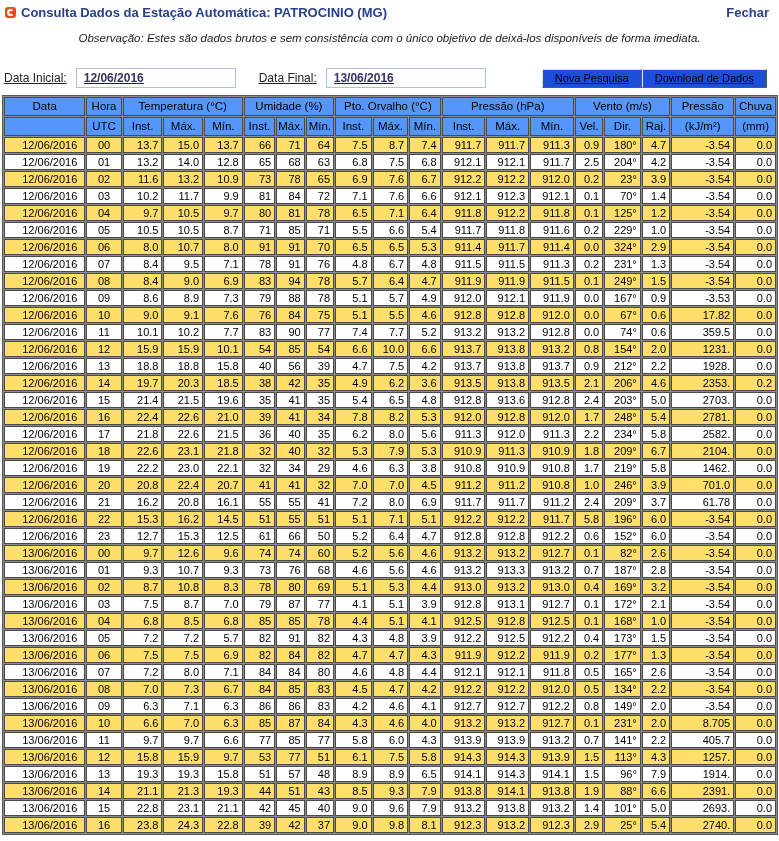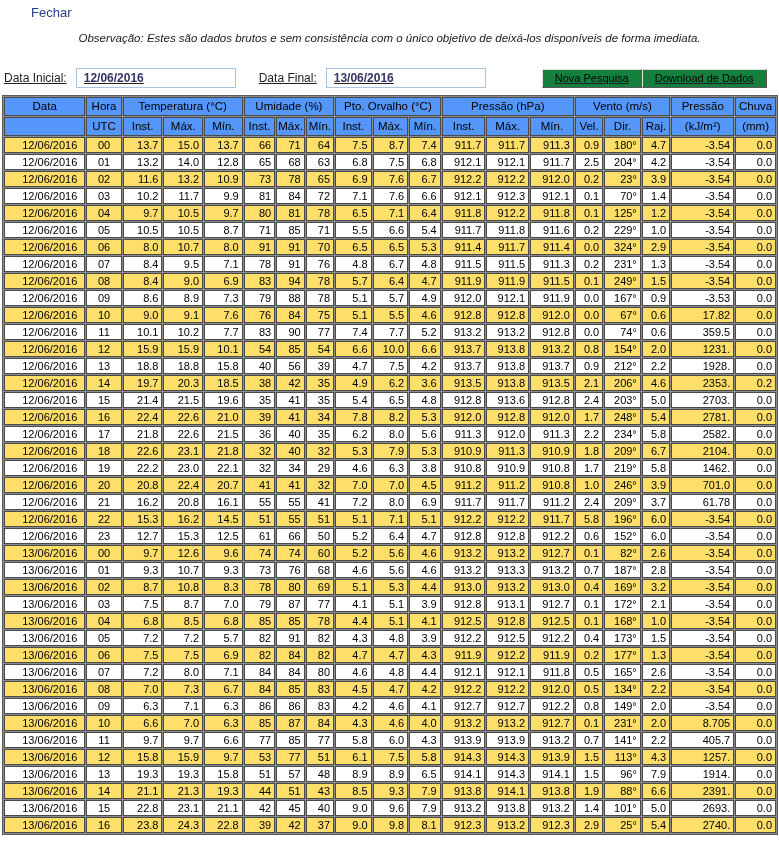--- a/index.html
+++ b/index.html
@@ -14,35 +14,35 @@
   body{
     width:779px;height:841px;overflow:hidden;background:#fff;
     font-family:"Liberation Sans",sans-serif;font-size:12px;color:#222;
   }
   
   .topbar{display:flex;justify-content:space-between;align-items:flex-start;padding:5px 10px 0 5px;}
   .title{display:flex;align-items:center;gap:5px;color:var(--title-color);font-weight:bold;font-size:13px;}
   .bullet{width:11px;height:11px;background:#E8491D;border-radius:3px;position:relative;flex:0 0 auto;}
   .bullet::after{content:"";position:absolute;left:2px;top:2px;width:3px;height:3px;
     border:2px solid #fff;border-right-color:transparent;border-radius:50%;}
-  .close-link{color:var(--title-color);font-weight:normal;font-size:13px;text-decoration:none;cursor:pointer;margin-left:26px;}
+  .close-link{color:var(--title-color);font-weight:bold;font-size:13px;text-decoration:none;cursor:pointer;margin-left:26px;}
   
   .note{text-align:center;font-size:11.5px;color:#1a1a1a;margin-top:12px;font-style:italic;}
   
   .formrow{display:flex;align-items:center;margin:24px 2px 0 4px;font-size:12px;color:#222;text-decoration:underline;}
   .formrow label{flex:0 0 auto;}
   .date-input{
     width:160px;height:20px;margin-left:9px;border:1px solid #A9C4DE;
     font-family:"Liberation Sans",sans-serif;font-size:12px;font-weight:bold;color:#333366;
     padding:0 0 0 7px;outline:none;
   }
   .lbl-final{margin-left:23px;}
   .btn{
     height:19px;font-family:"Liberation Sans",sans-serif;font-size:11px;color:#000;
-    background:#15803d;border:1px solid;border-color:#E0E0E0 #585858 #585858 #E0E0E0;
+    background:#1d4ed8;border:1px solid;border-color:#E0E0E0 #585858 #585858 #E0E0E0;
     padding:1px 12px;cursor:pointer;
   }
   .btn-new{margin-left:56px;}
   .btn-download{}
   
   table{
     border-collapse:separate;border-spacing:1px;background:var(--grid-gap);
     margin:7px 1px 0 2px;table-layout:fixed;width:776px;border:1px solid #5a5a5a;
   }
   th,td{
@@ -65,20 +65,24 @@
   col.c5{width:31px;}  col.c6{width:28px;}  col.c7{width:28px;}
   col.c8{width:36px;}  col.c9{width:35px;}  col.c10{width:31px;}
   col.c11{width:43px;} col.c12{width:42px;} col.c13{width:43px;}
   col.c14{width:28px;} col.c15{width:36px;} col.c16{width:28px;}
   col.c17{width:62px;} col.c18{width:40px;}
 </style>
 </head>
 <body>
 
 <div class="topbar">
+  <div class="title">
+    <span class="bullet"></span>
+    <span>Consulta Dados da Estação Automática: PATROCINIO (MG)</span>
+  </div>
   <a class="close-link">Fechar</a>
 </div>
 
 <div class="note">Observação: Estes são dados brutos e sem consistência com o único objetivo de deixá-los disponíveis de forma imediata.</div>
 
 <div class="formrow">
   <label>Data Inicial:</label>
   <input class="date-input" type="text" value="12/06/2016" style="">
   <label class="lbl-final">Data Final:</label>
   <input class="date-input" type="text" value="13/06/2016" style="">

